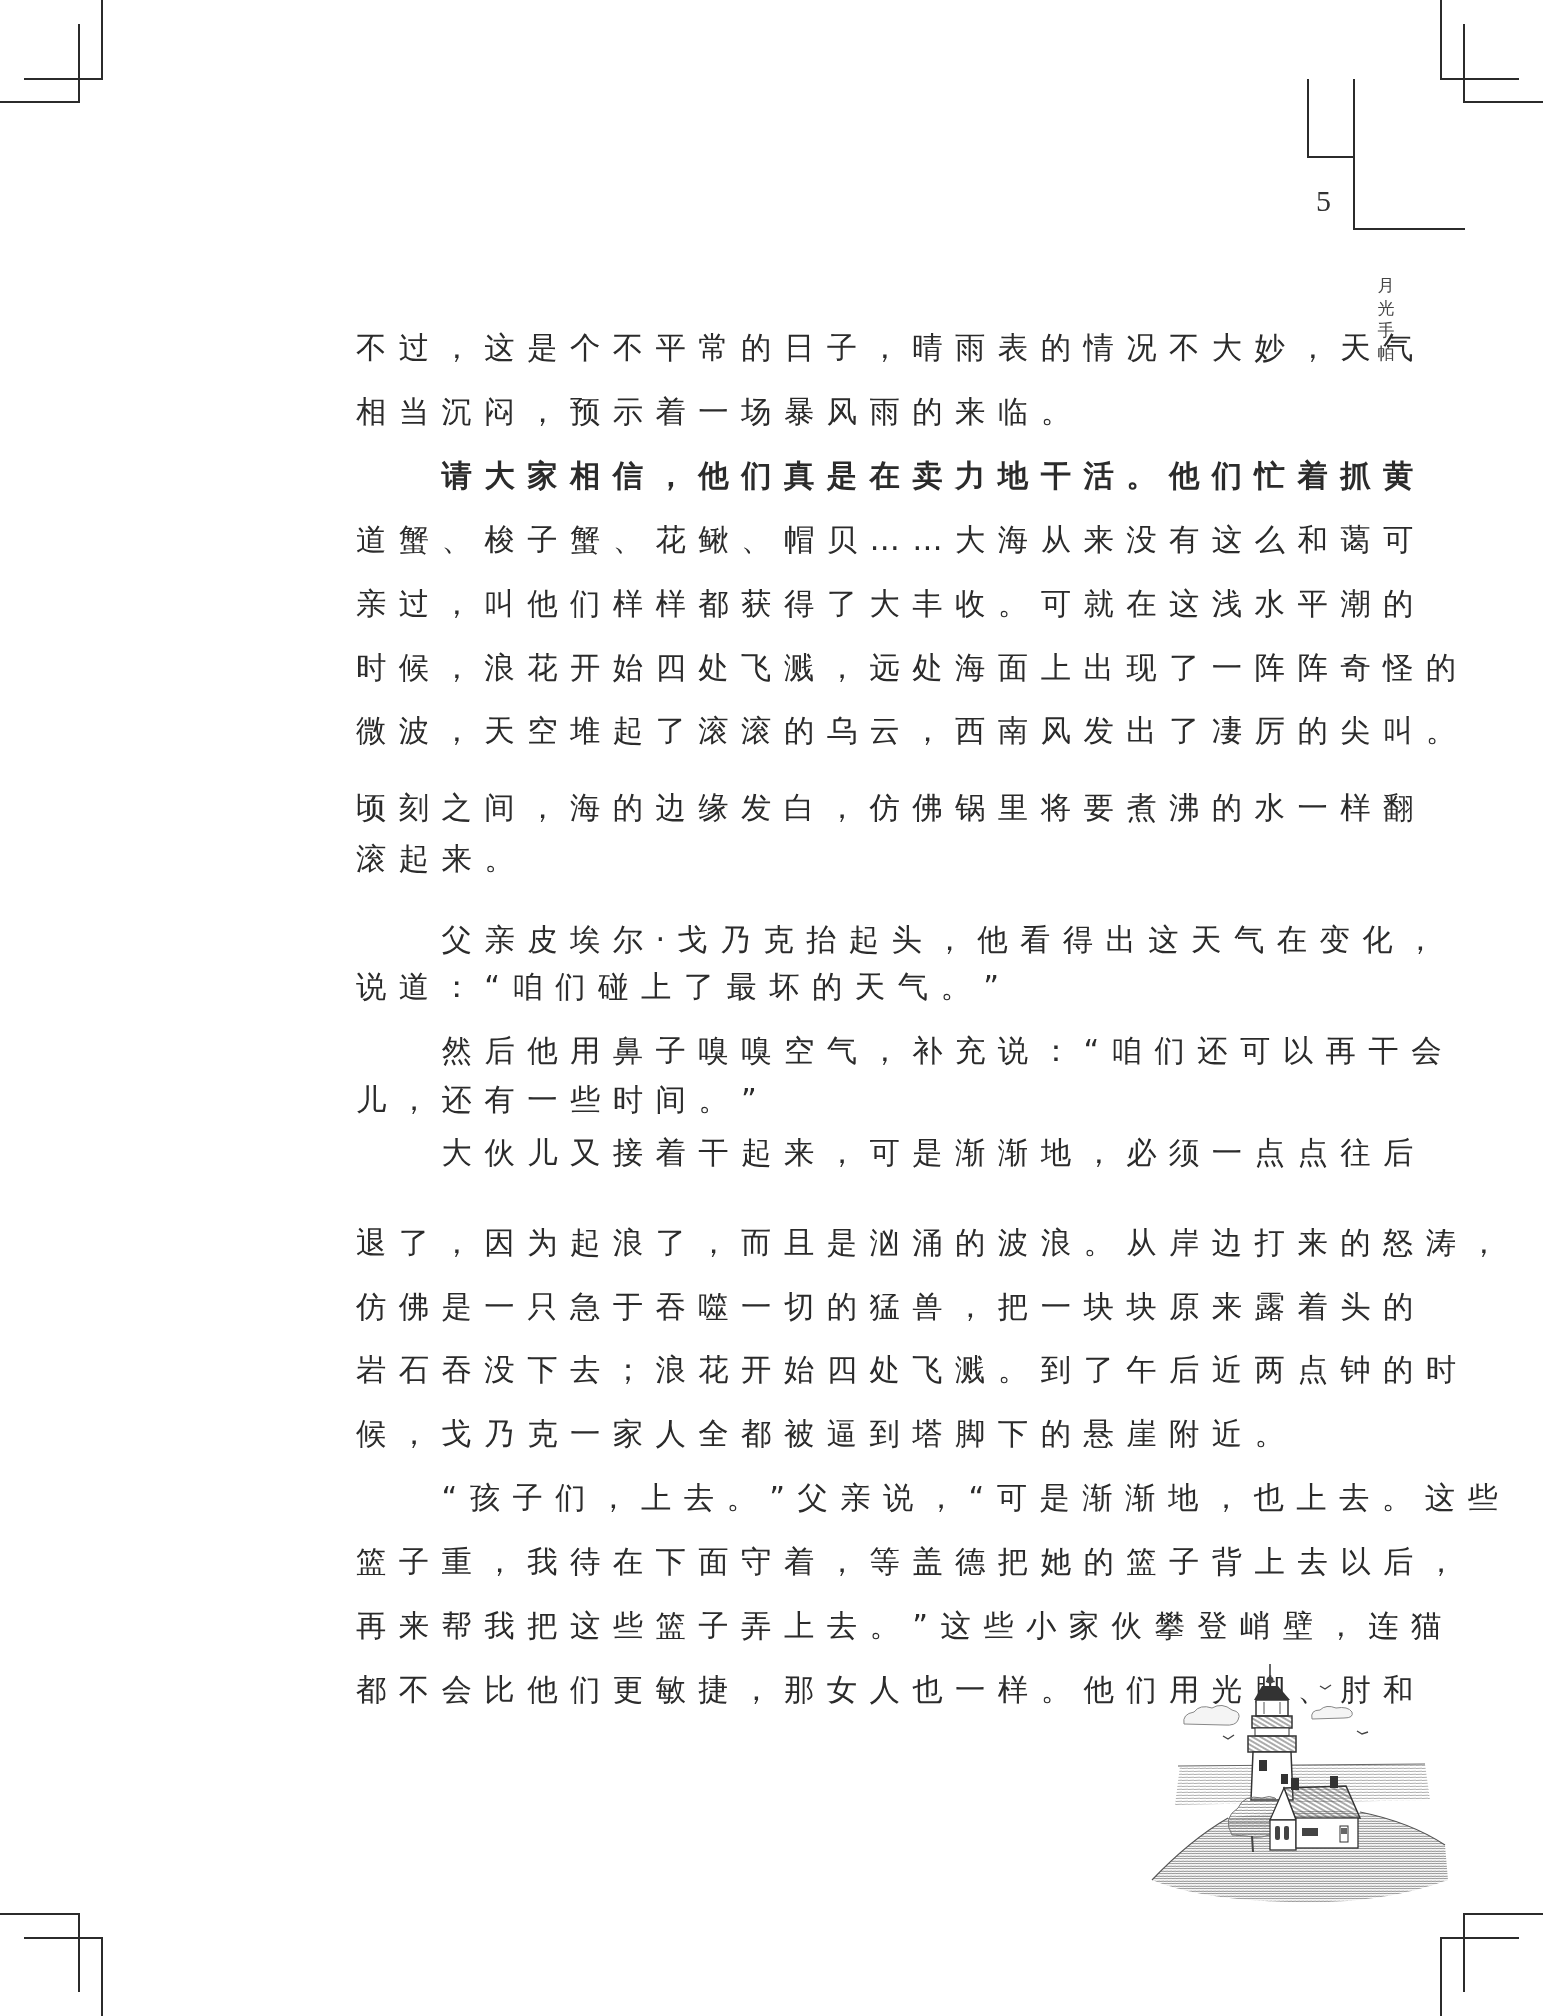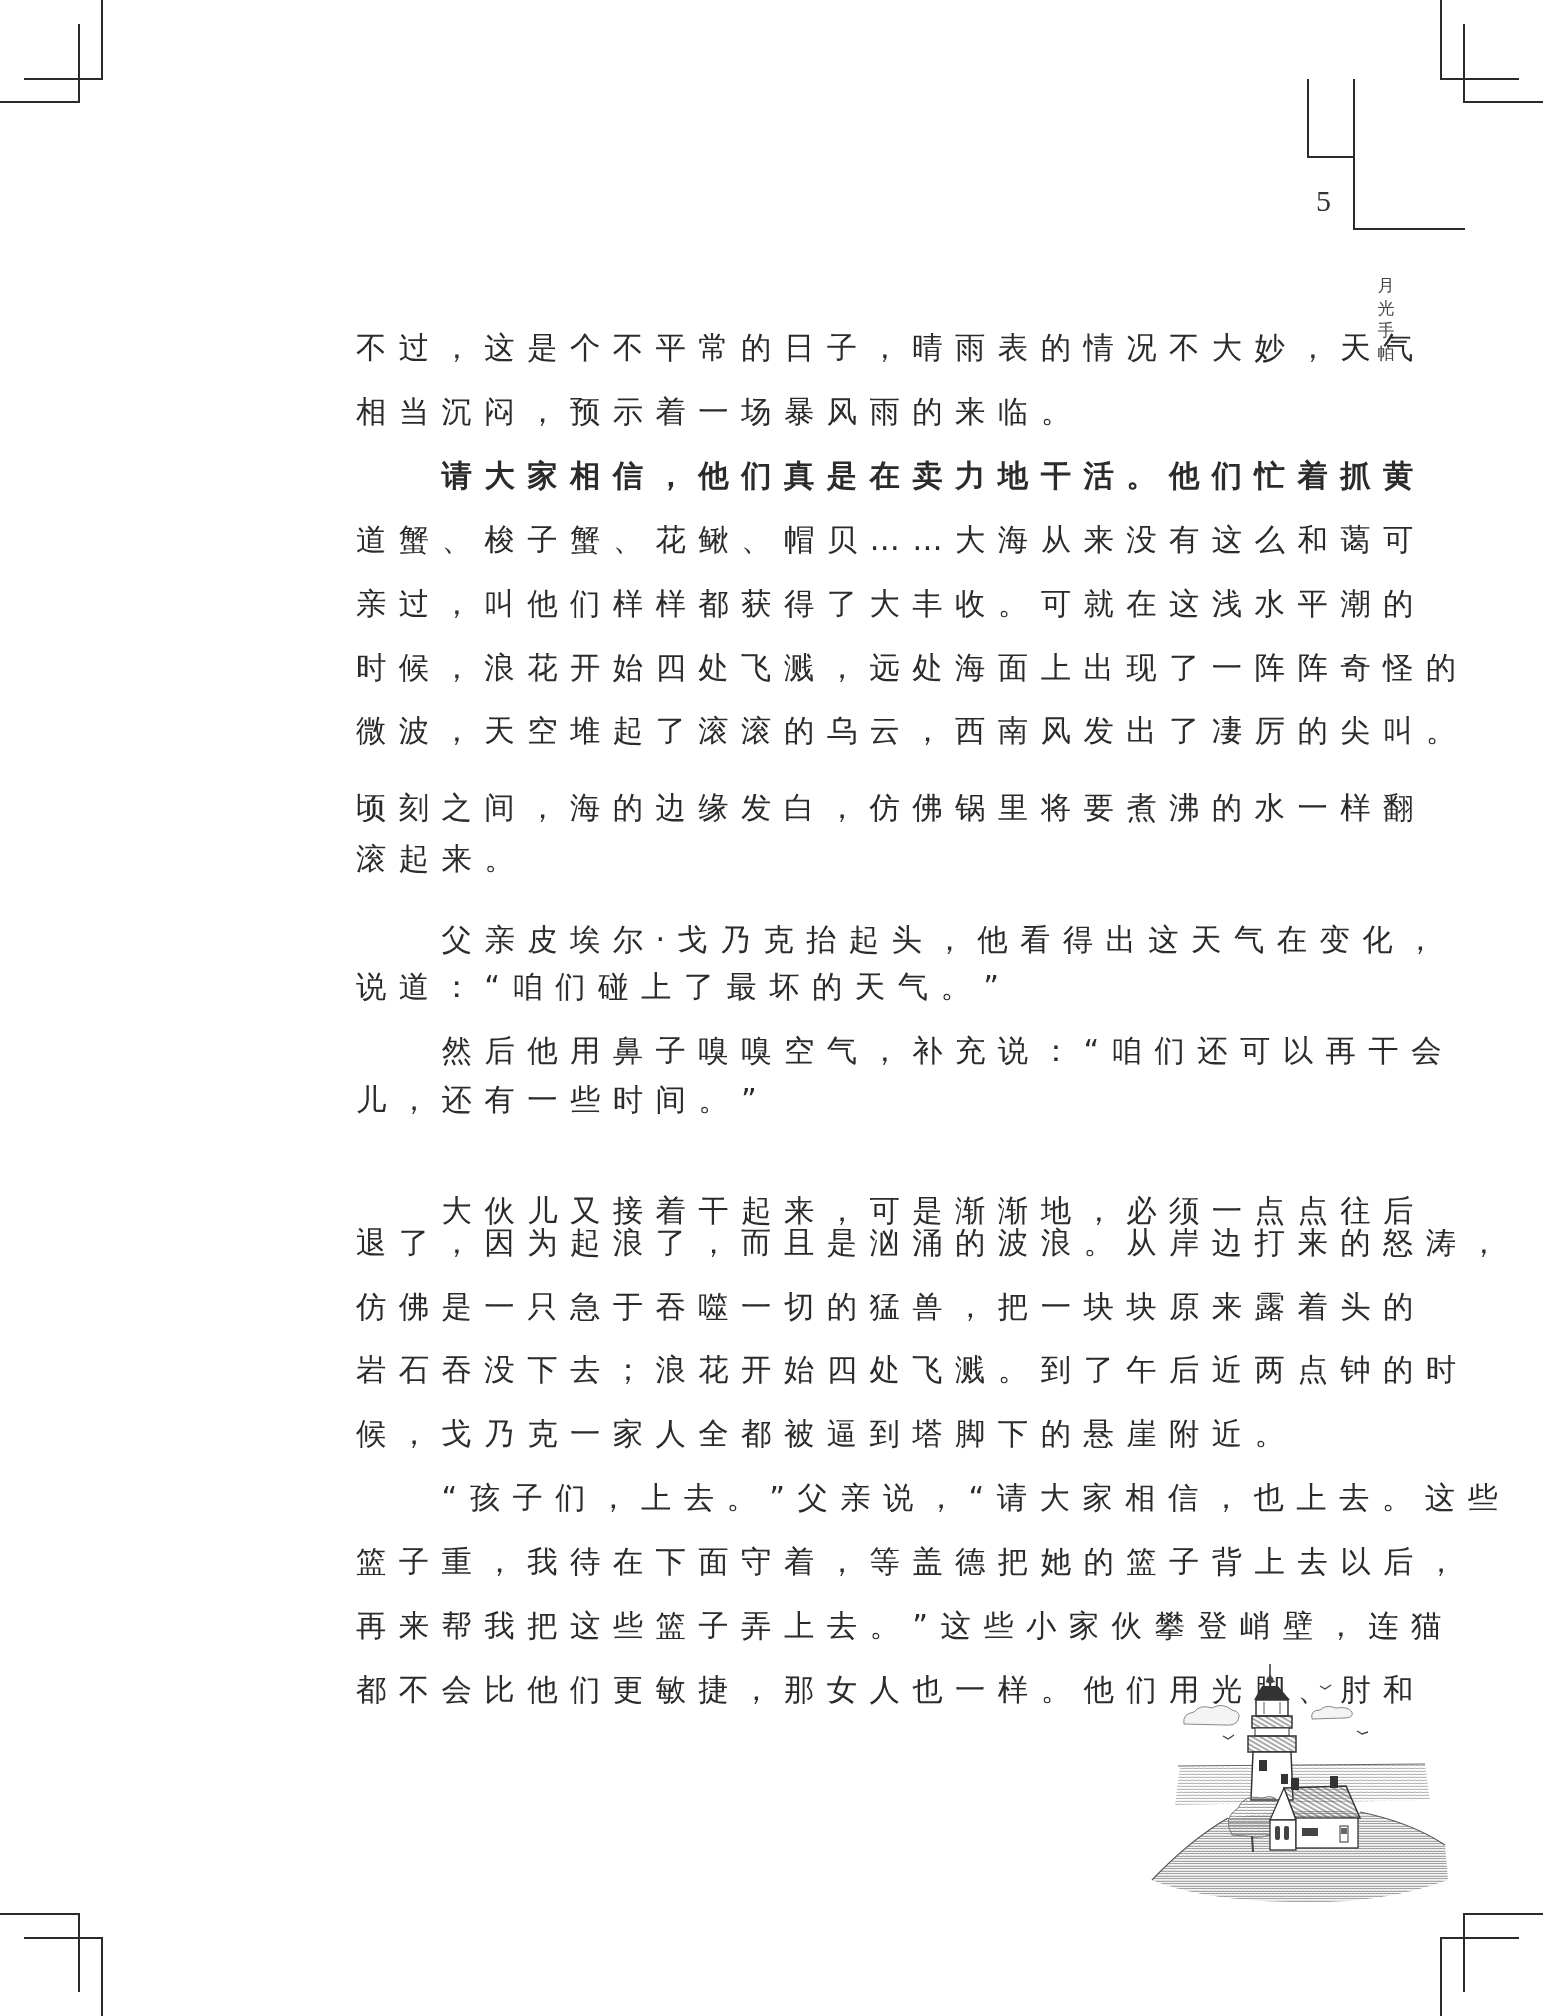--- a/index.html
+++ b/index.html
@@ -73,26 +73,26 @@
     <div class="tline" style="top: 191.7px;">道蟹、梭子蟹、花鳅、帽贝……大海从来没有这么和蔼可</div>
     <div class="tline" style="top: 255.6px;">亲过，叫他们样样都获得了大丰收。可就在这浅水平潮的</div>
     <div class="tline" style="top: 319.5px;">时候，浪花开始四处飞溅，远处海面上出现了一阵阵奇怪的</div>
     <div class="tline" style="top: 383.4px;">微波，天空堆起了滚滚的乌云，西南风发出了凄厉的尖叫。</div>
     <div class="tline" style="top: 460px;">顷刻之间，海的边缘发白，仿佛锅里将要煮沸的水一样翻</div>
     <div class="tline" style="top: 511.2px;">滚起来。</div>
     <div class="tline indent" style="top: 592px;">父亲皮埃尔·戈乃克抬起头，他看得出这天气在变化，</div>
     <div class="tline" style="top: 639px;">说道：“咱们碰上了最坏的天气。”</div>
     <div class="tline indent" style="top: 702.9px;">然后他用鼻子嗅嗅空气，补充说：“咱们还可以再干会</div>
     <div class="tline" style="top: 752px;">儿，还有一些时间。”</div>
-    <div class="tline indent" style="top: 863px;">大伙儿又接着干起来，可是渐渐地，必须一点点往后</div>
+    <div class="tline indent" style="top: 805px;">大伙儿又接着干起来，可是渐渐地，必须一点点往后</div>
     <div class="tline" style="top: 894.6px;">退了，因为起浪了，而且是汹涌的波浪。从岸边打来的怒涛，</div>
     <div class="tline" style="top: 958.5px;">仿佛是一只急于吞噬一切的猛兽，把一块块原来露着头的</div>
     <div class="tline" style="top: 1022.4px;">岩石吞没下去；浪花开始四处飞溅。到了午后近两点钟的时</div>
     <div class="tline" style="top: 1086.3px;">候，戈乃克一家人全都被逼到塔脚下的悬崖附近。</div>
-    <div class="tline indent" style="top: 1150.2px;">“孩子们，上去。”父亲说，“请大家相信，也上去。这些</div>
+    <div class="tline indent" style="top: 1150.2px;">“孩子们，上去。”父亲说，“可是渐渐地，也上去。这些</div>
     <div class="tline" style="top: 1214.1px;">篮子重，我待在下面守着，等盖德把她的篮子背上去以后，</div>
     <div class="tline" style="top: 1278px;">再来帮我把这些篮子弄上去。”这些小家伙攀登峭壁，连猫</div>
     <div class="tline" style="top: 1341.9px;">都不会比他们更敏捷，那女人也一样。他们用光脚、肘和</div>
   </div>
 
 <div class="illustration">
   <svg width="320" height="270" viewBox="1140 1650 320 270">
     <defs>
       <pattern id="hatch" width="6" height="3" patternUnits="userSpaceOnUse">
         <path d="M0 1.5 L6 1.2" stroke="#777" stroke-width="0.8"></path>

